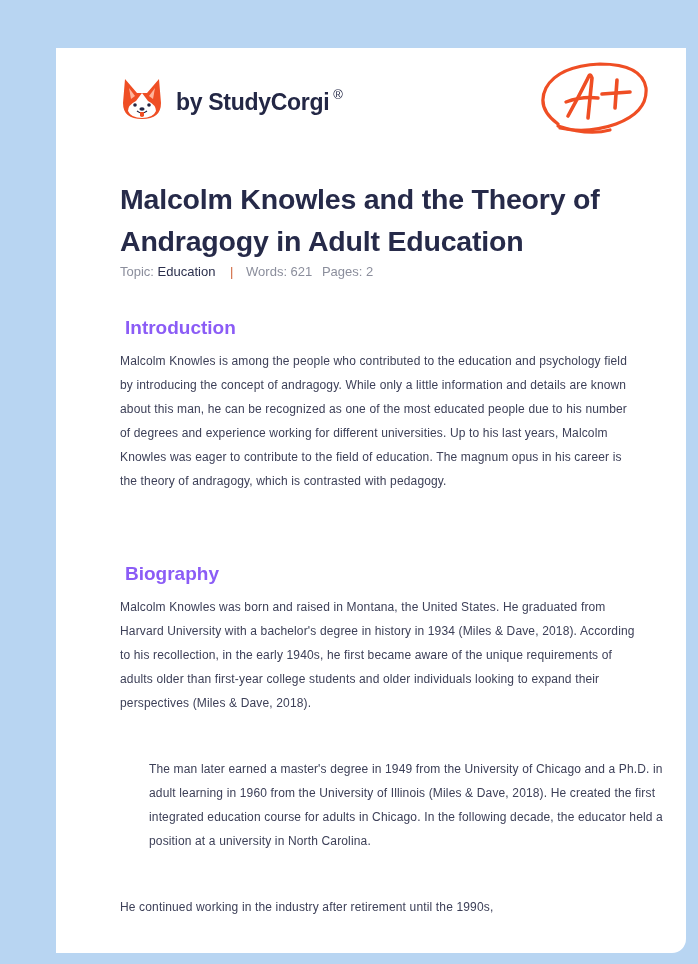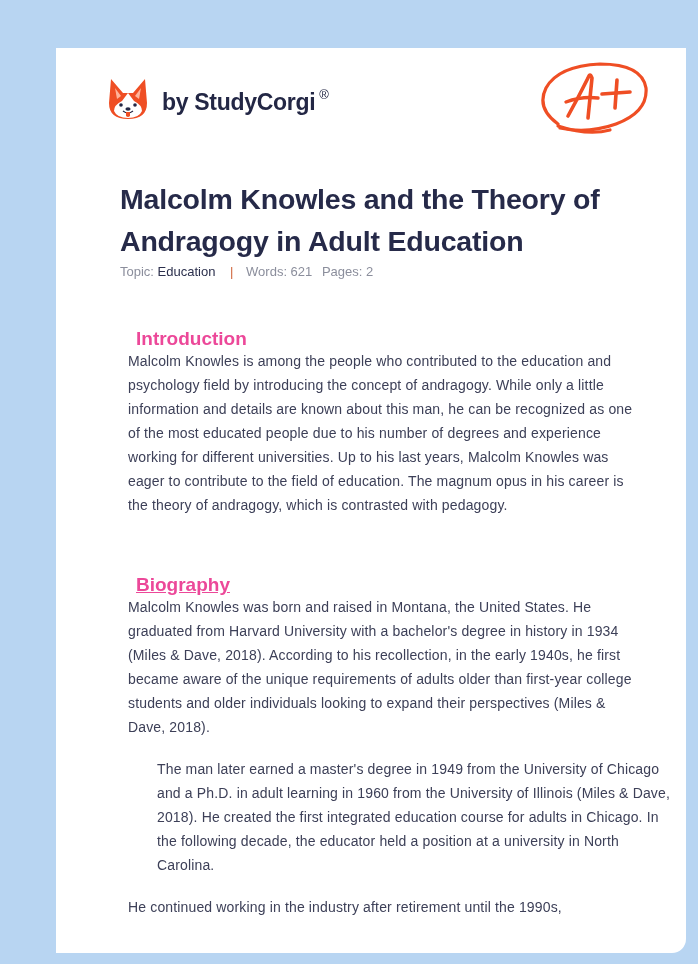--- a/index.html
+++ b/index.html
@@ -9,46 +9,46 @@
     font-family: "Liberation Sans", sans-serif;
     position: relative;
   }
   .card {
     position: absolute; left: 56px; top: 48px;
     width: 630px; height: 905px;
     background: #ffffff;
     border-radius: 0 0 14px 0;
     overflow: hidden;
   }
-  .logo { position: absolute; left: 52px; top: 28px; height: 46px; display: flex; align-items: center; }
+  .logo { position: absolute; left: 66px; top: 28px; height: 46px; display: flex; align-items: center; }
   .logo svg { display: block; }
   .brand {
     margin-left: 14px; font-weight: 700; font-size: 23px; color: #232745;
     letter-spacing: -0.3px; position: relative; top: 3px;
   }
   .reg { font-size: 13px; font-weight: 400; position: relative; top: -11px; margin-left: 4px; color: #232745; }
   .grade { position: absolute; left: 482px; top: 10px; }
   h1 {
     position: absolute; left: 64px; top: 130px; margin: 0; width: 510px;
     font-size: 28.5px; line-height: 42px; font-weight: 700; color: #262a49;
     letter-spacing: -0.2px;
   }
   .meta {
     position: absolute; left: 64px; top: 216px; font-size: 13px; color: #8b8e9c;
     white-space: nowrap;
   }
   .meta .topic-val { color: #2b2f4c; }
   .meta .sep { color: #d0643b; margin: 0 9px 0 11px; }
   .meta .pages { margin-left: 6px; }
   h2 {
-    position: absolute; left: 64px; margin: 16px; font-size: 19px; font-weight: 700; color: #ec4899;
+    position: absolute; left: 64px; margin: 5px; font-size: 19px; font-weight: 700; color: #8b5cf6;
   }
   p {
-    position: absolute; left: 72px; margin: 0; width: 516px;
-    font-size: 14px; line-height: 24px; color: #3d4058; letter-spacing: 0.15px;
+    position: absolute; left: 64px; margin: 0; width: 516px;
+    font-size: 12px; line-height: 24px; color: #3d4058; letter-spacing: 0.15px;
   }
 </style>
 </head>
 <body>
 
 <div class="card">
 
   <div class="logo">
     <svg width="40" height="44" viewBox="0 0 40 44">
       <path d="M3 2 L15 16 L25 16 L37 2 L39 26 Q39 42 20 42 Q1 42 1 26 Z" fill="#ef4e24"></path>
@@ -79,18 +79,18 @@
     <span>Topic:</span>
     <span class="topic-val">Education</span>
     <span class="sep">|</span>
     <span>Words: 621</span>
     <span class="pages">Pages: 2</span>
   </div>
 
   <h2 style="top:264px;">Introduction</h2>
   <p style="top:301px;">Malcolm Knowles is among the people who contributed to the education and psychology field by introducing the concept of andragogy. While only a little information and details are known about this man, he can be recognized as one of the most educated people due to his number of degrees and experience working for different universities. Up to his last years, Malcolm Knowles was eager to contribute to the field of education. The magnum opus in his career is the theory of andragogy, which is contrasted with pedagogy.</p>
 
-  <h2 style="top:510px;text-decoration:underline;">Biography</h2>
+  <h2 style="top:510px;">Biography</h2>
   <p style="top:547px;">Malcolm Knowles was born and raised in Montana, the United States. He graduated from Harvard University with a bachelor's degree in history in 1934 (Miles &amp; Dave, 2018). According to his recollection, in the early 1940s, he first became aware of the unique requirements of adults older than first-year college students and older individuals looking to expand their perspectives (Miles &amp; Dave, 2018).</p>
   <p style="top:709px;margin-left:29px;">The man later earned a master's degree in 1949 from the University of Chicago and a Ph.D. in adult learning in 1960 from the University of Illinois (Miles &amp; Dave, 2018). He created the first integrated education course for adults in Chicago. In the following decade, the educator held a position at a university in North Carolina.</p>
   <p style="top:847px;">He continued working in the industry after retirement until the 1990s,</p>
 
 </div>
 
 </body></html>

